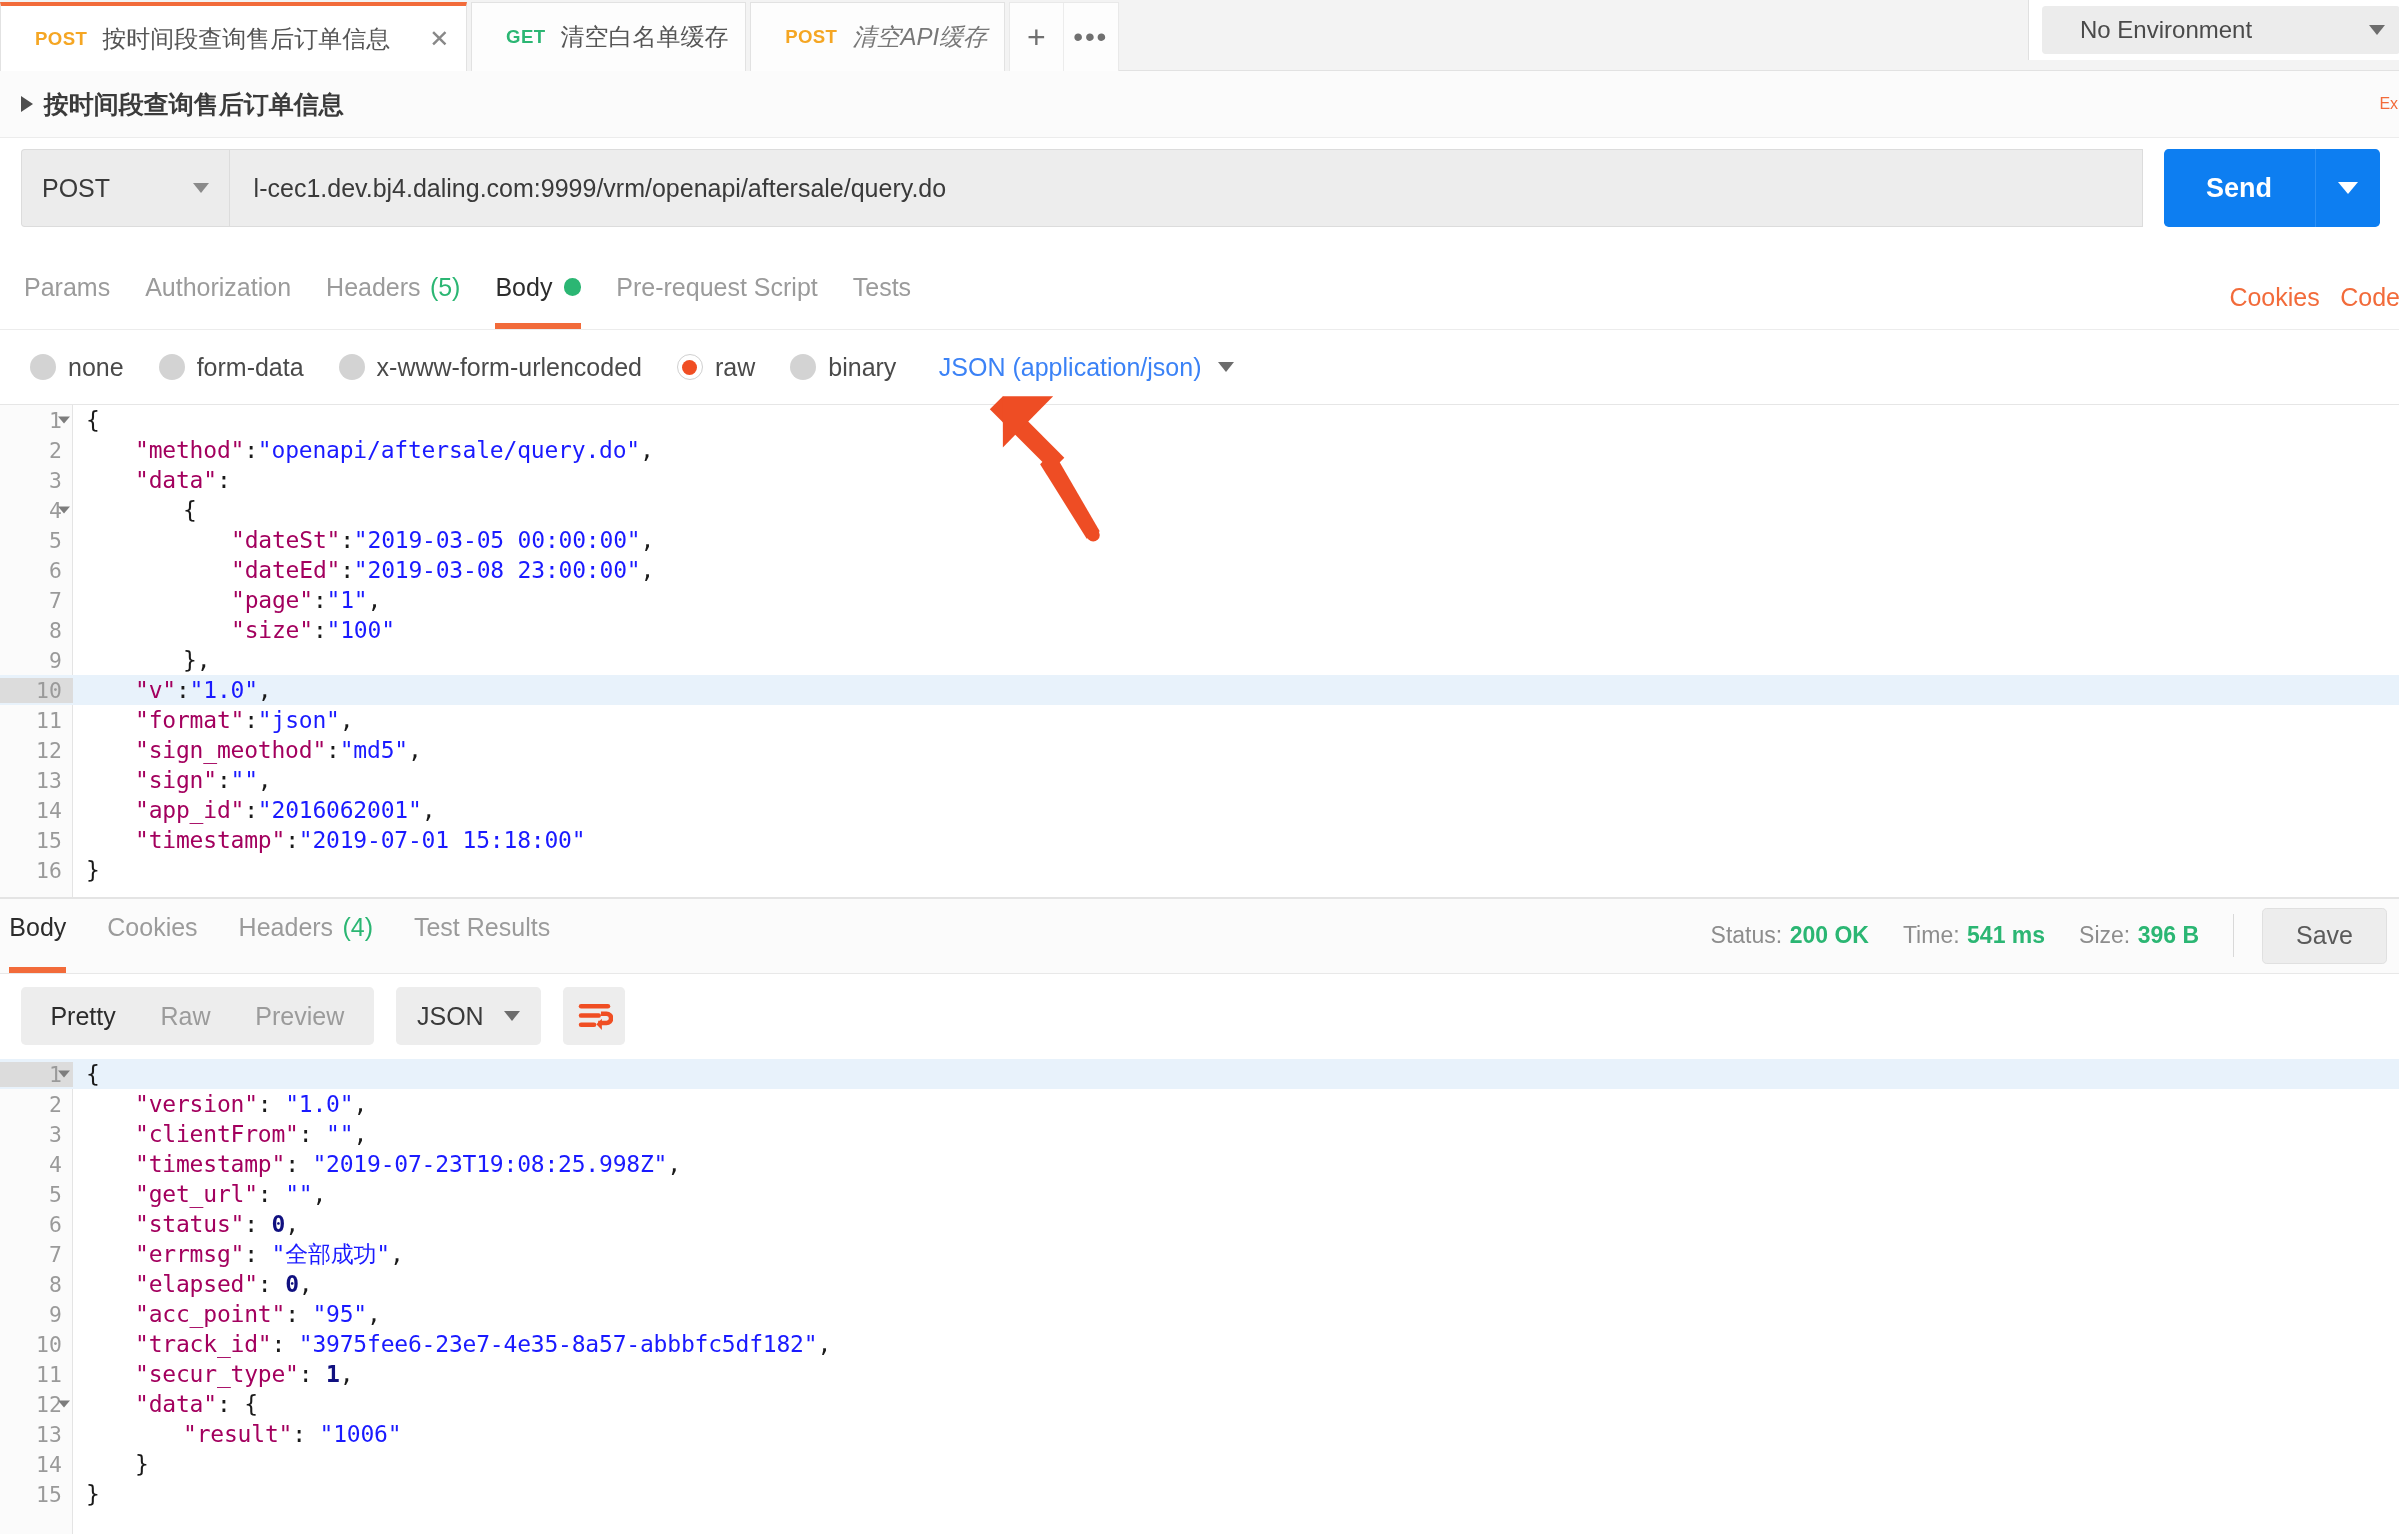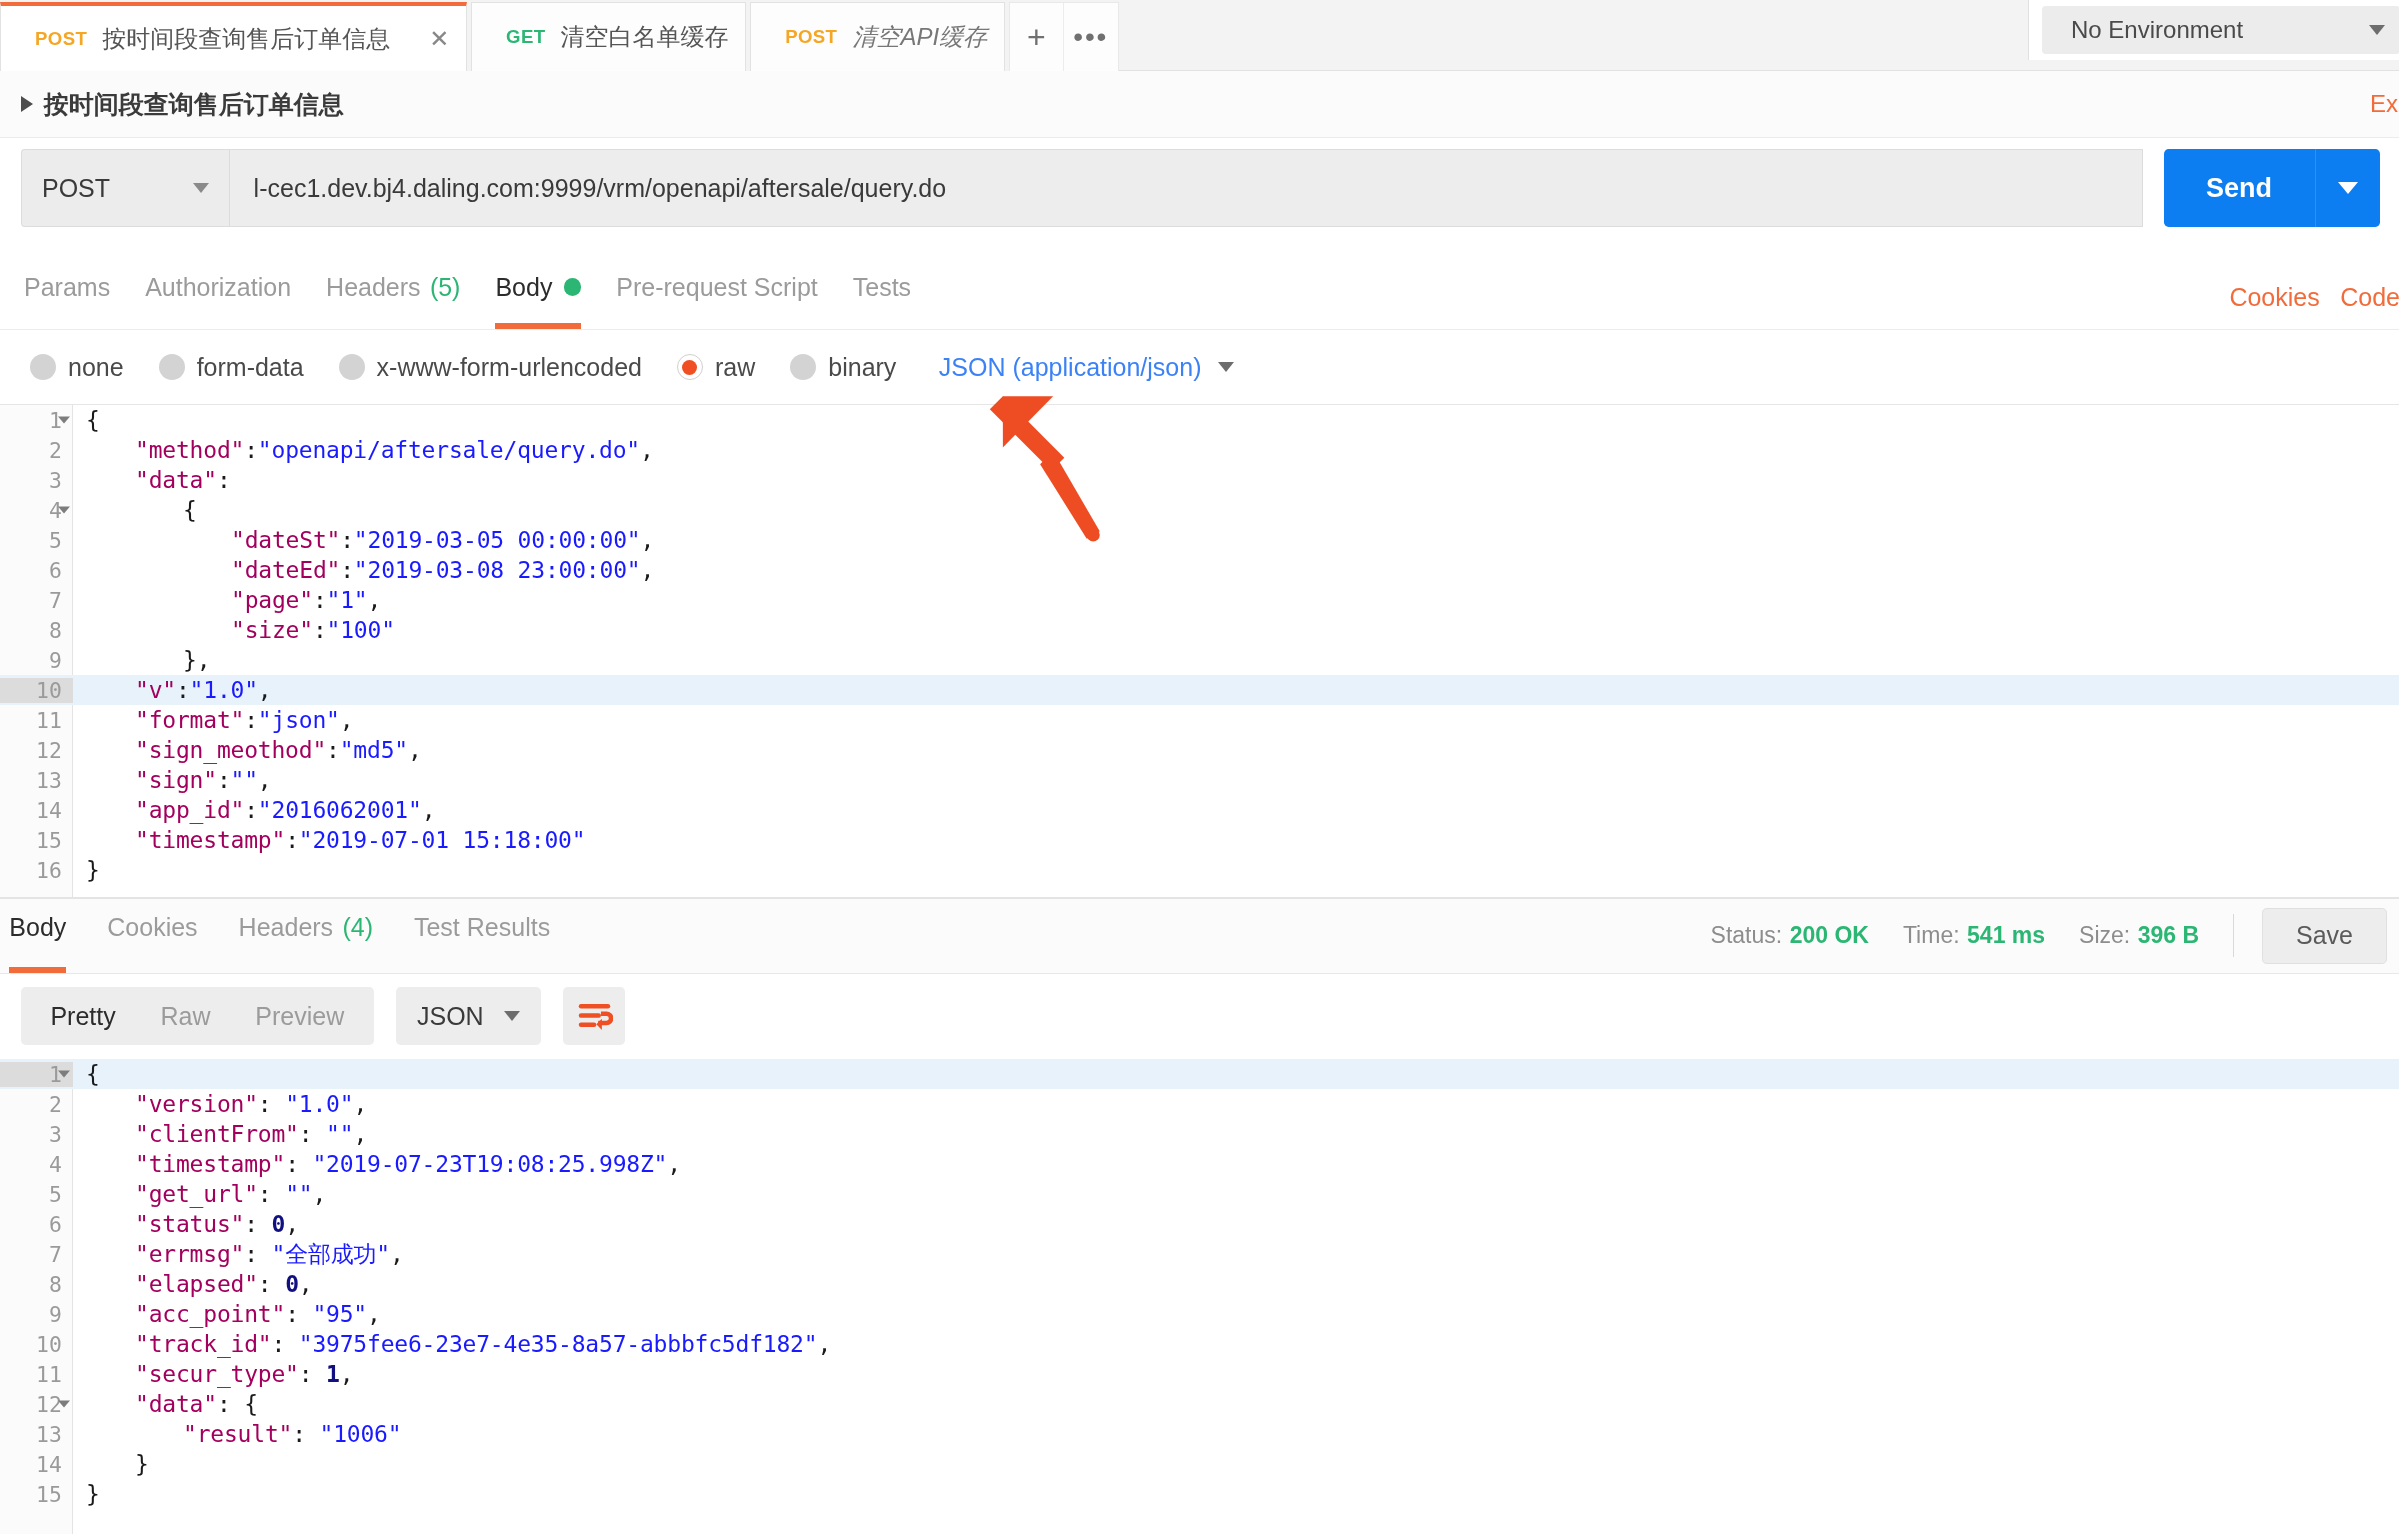--- a/index.html
+++ b/index.html
@@ -61,42 +61,42 @@
     position: absolute; top: 0; right: 0; height: 60px;
     display: flex; align-items: center;
     border-left: 0.9px solid #e0e0e0;
     padding-left: 13px;
     background: #ffffff;
   }
   .env-select {
     width: 358px; height: 48px;
     background: #ececec; border-radius: 3.7px;
     display: flex; align-items: center; justify-content: space-between;
-    padding: 0 15px 0 29px;
+    padding: 0 15px 0 38px;
   }
   .env-select span.lbl { font-size: 24px; color: #4a4a4a; }
   .caret { width: 0; height: 0; border-left: 8.4px solid transparent;
            border-right: 8.4px solid transparent; border-top: 10.3px solid #6d6d6d; }
 
   
   .reqname-row {
     position: absolute; top: 71px; left: 0; width: 2400px; height: 67px;
     background: #fbfbfb;
     border-bottom: 0.9px solid #ececec;
     display: flex; align-items: center; padding-left: 20.5px;
   }
   .tri-right {
     width: 0; height: 0; border-top: 8.4px solid transparent;
     border-bottom: 8.4px solid transparent; border-left: 12px solid #4d4d4d;
     margin-right: 11.2px;
   }
   .reqname { font-size: 25px; color: #3b3b3b; font-weight: 600; }
   .examples-link {
     position: absolute; right: 0; top: 50%; transform: translateY(-50%);
-    font-size: 24px; color: #f26b3a; padding-right: 1.9px;
+    font-size: 16px; color: #f26b3a; padding-right: 1.9px;
   }
 
   
   .url-row {
     position: absolute; top: 149px; left: 20.5px;
     width: 2359px; height: 78px;
     display: flex; align-items: stretch;
   }
   .method-box {
     width: 209px; background: #ececec;

